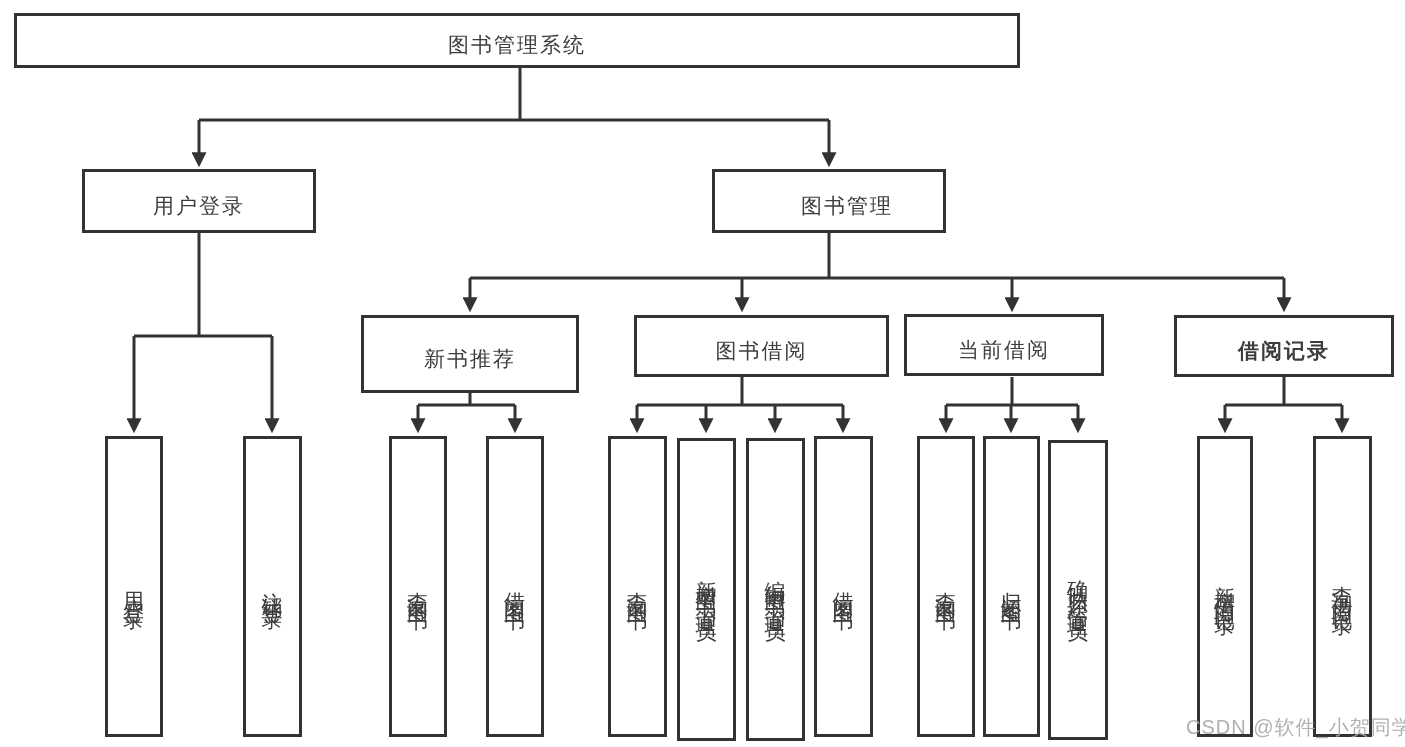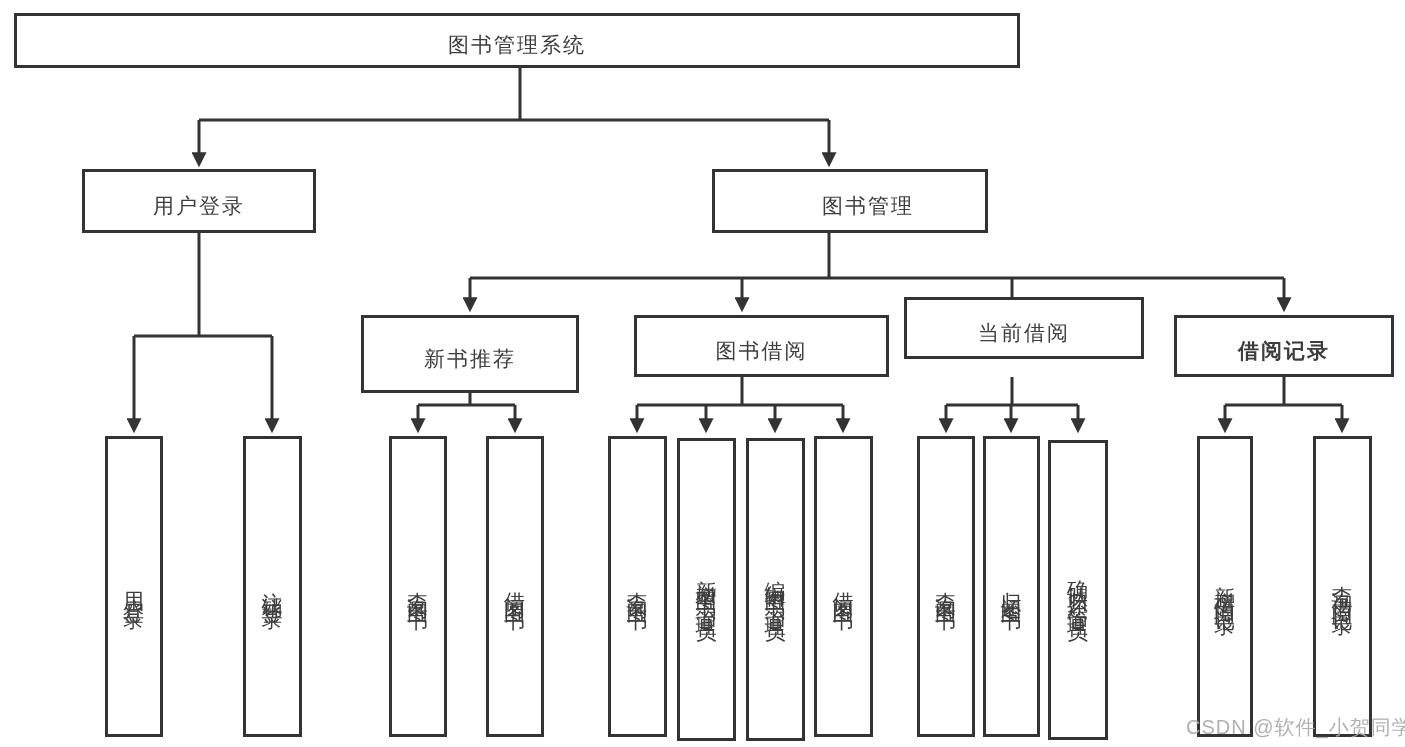--- a/index.html
+++ b/index.html
@@ -106,31 +106,31 @@
     <path d="M1342 405 L1342 428" marker-end="url(#arrowhead)"></path>
   </svg>
 
   <div class="box h" style="left:14px; top:13px; width:1006px; height:55px;">
     <span>图书管理系统</span>
   </div>
 
   <div class="box h" style="left:82px; top:169px; width:234px; height:64px;">
     <span>用户登录</span>
   </div>
-  <div class="box h" style="left:712px; top:169px; width:276px; height:64px;padding-left:36px;">
+  <div class="box h" style="left:712px; top:169px; width:234px; height:64px;padding-left:36px;">
     <span>图书管理</span>
   </div>
 
   <div class="box h" style="left:361px; top:315px; width:218px; height:78px;">
     <span>新书推荐</span>
   </div>
   <div class="box h" style="left:634px; top:315px; width:255px; height:62px;">
     <span>图书借阅</span>
   </div>
-  <div class="box h" style="left:904px; top:297px; width:240px; height:62px;">
+  <div class="box h" style="left:904px; top:314px; width:200px; height:62px;">
     <span>当前借阅</span>
   </div>
   <div class="box h" style="left:1174px; top:315px; width:220px; height:62px;font-weight:bold;">
     <span>借阅记录</span>
   </div>
 
   <div class="box v" style="left:105px; top:436px; width:58px; height:301px;">
     <span>用户登录</span>
   </div>
   <div class="box v" style="left:243px; top:436px; width:59px; height:301px;">

